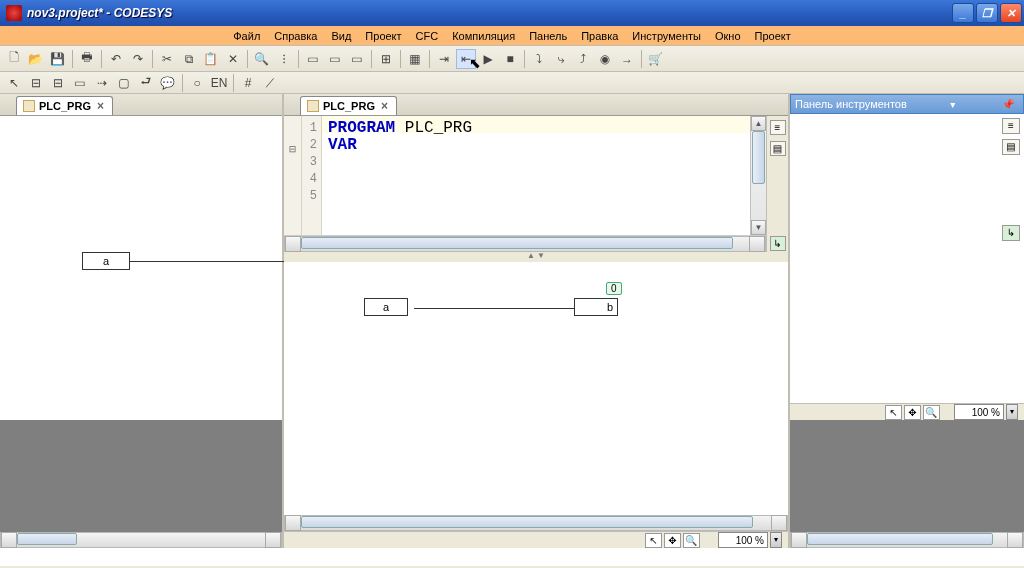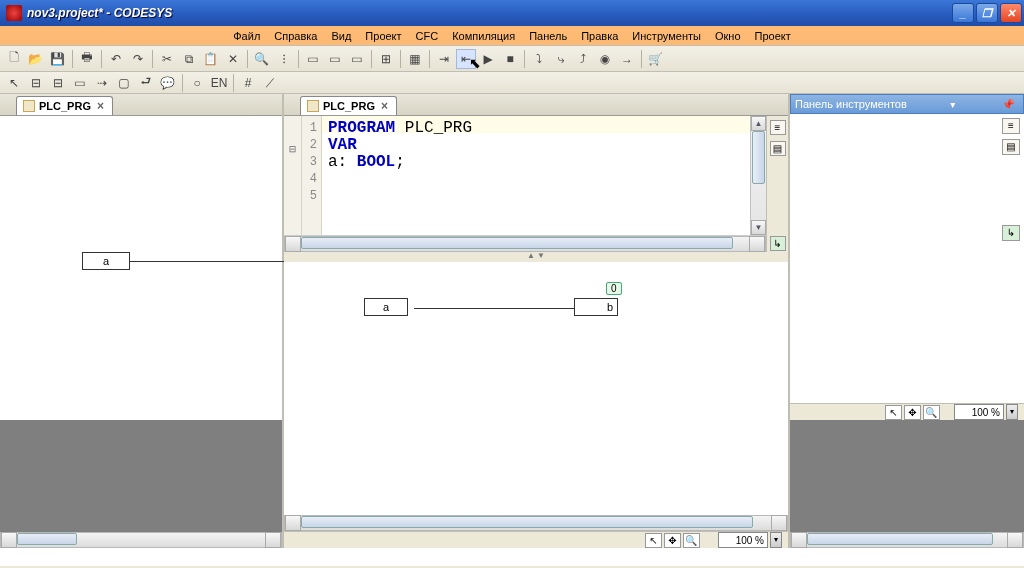--- a/index.html
+++ b/index.html
@@ -205,21 +205,20 @@
         <div class="line-gutter">
           <div>1</div>
             <div>2</div>
             <div>3</div>
             <div>4</div>
             <div>5</div>
         </div>
         <div class="code">
           <div><span class="kw">PROGRAM</span><span class="nm"> PLC_PRG</span></div>
           <div><span class="kw">VAR</span></div>
-          <div><span class="nm">    a: </span><span class="kw">BOOL</span><span class="nm">;</span></div>
         </div>
         <div class="scroll-v">
           <div class="scroll-v-btn">▲</div>
           <div class="scroll-v-track">
               <div class="scroll-v-thumb"></div>
             </div>
           <div class="scroll-v-btn">▼</div>
         </div>
       </div>
       <div class="code-tools">

